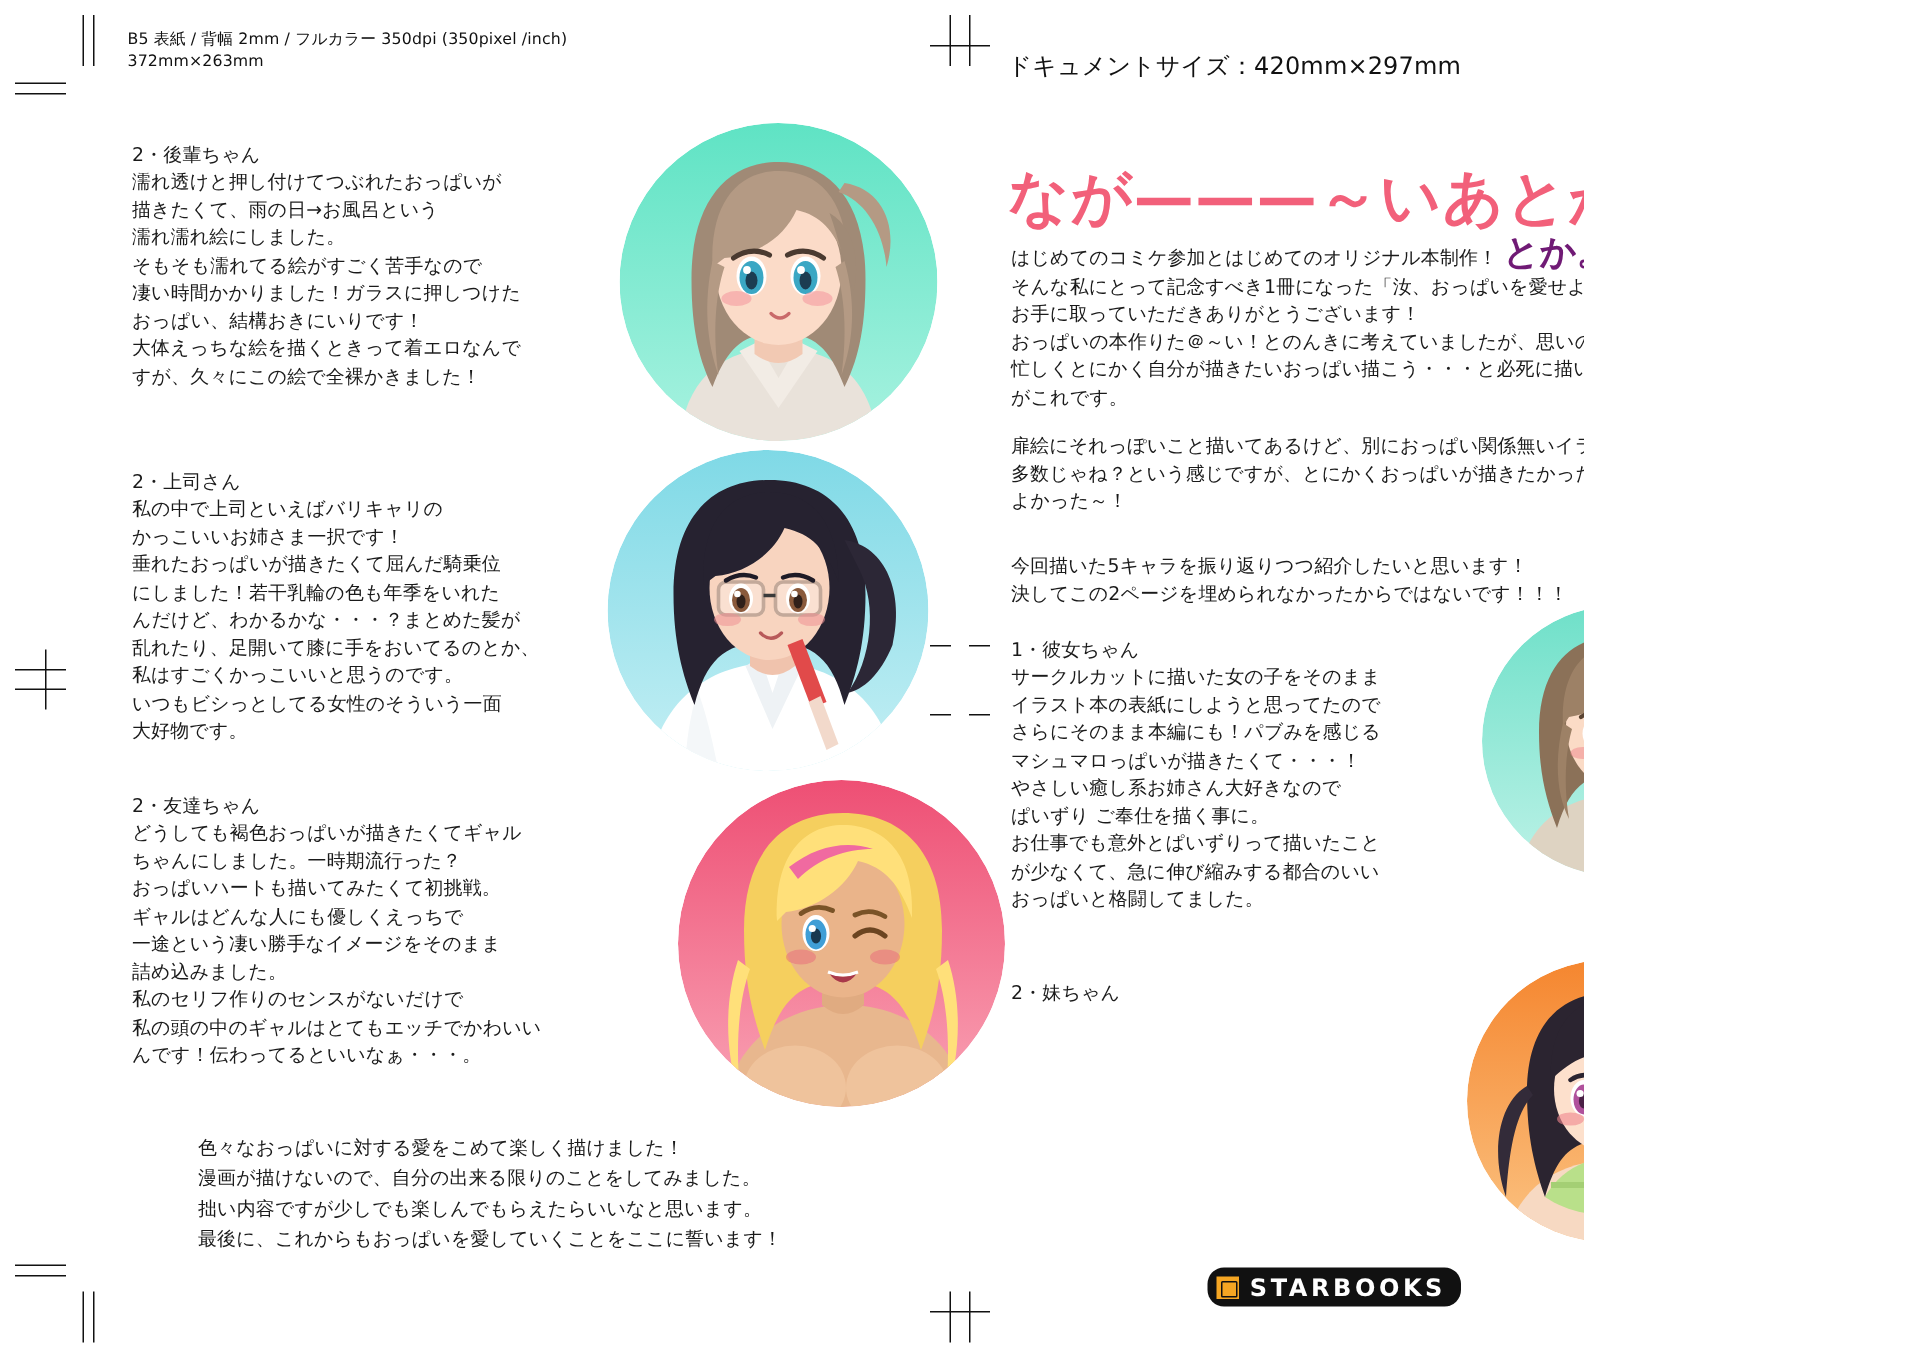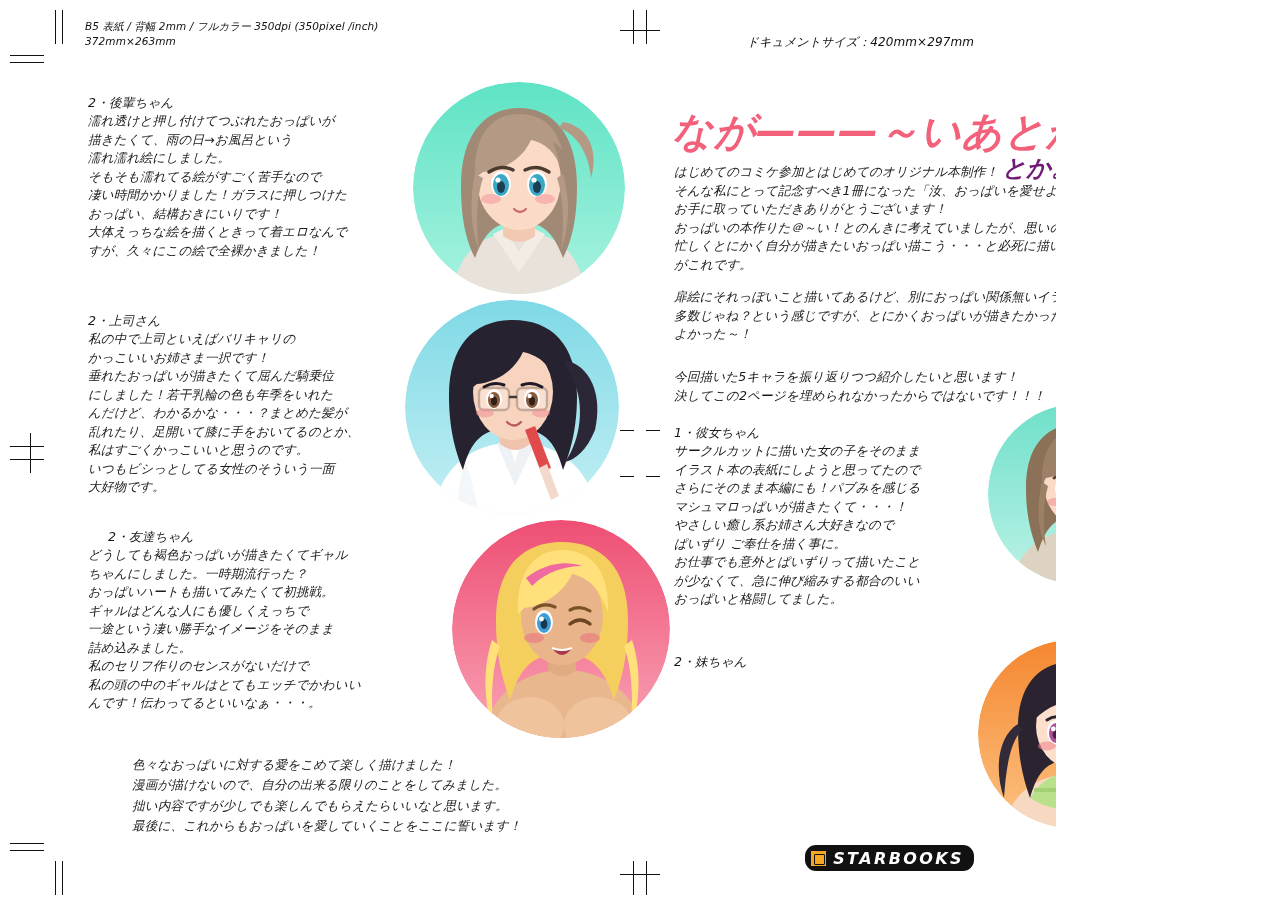--- a/index.html
+++ b/index.html
@@ -8,37 +8,36 @@
     width: 1280px; height: 905px;
     background: #ffffff;
     font-family: "DejaVu Sans", "Liberation Sans", sans-serif;
     overflow: hidden;
   }
   #page {
     position: relative;
     width: 1056px; height: 905px;
     background: #ffffff;
     overflow: hidden;
-    font-style: italic;
   }
 
   
   .mark { position: absolute; background: #111; }
   .mark.h { height: 1px; }
   .mark.v { width: 1px; }
 
   
   .hdr-left {
     position: absolute; left: 85px; top: 19px;
     font-size: 10.5px; color: #111; line-height: 1.45;
     letter-spacing: 0.1px; white-space: pre-line;
   }
   .hdr-right {
     position: absolute; right: 82px; top: 34px;
-    font-size: 12px; color: #111; text-align: right;
+    font-size: 16px; color: #111; text-align: right;
     letter-spacing: 0.1px;
   }
 
   
   .txt {
     position: absolute;
     color: #1a1a1a;
     font-size: 12.6px;
     line-height: 1.47;
     white-space: pre-line;
@@ -188,21 +187,21 @@
   <div class="txt" style="left:88px; top:330px; width:340px;">私の中で上司といえばバリキャリの
 かっこいいお姉さま一択です！
 垂れたおっぱいが描きたくて屈んだ騎乗位
 にしました！若干乳輪の色も年季をいれた
 んだけど、わかるかな・・・？まとめた髪が
 乱れたり、足開いて膝に手をおいてるのとか、
 私はすごくかっこいいと思うのです。
 いつもビシっとしてる女性のそういう一面
 大好物です。</div>
 
-  <div class="txt" style="left:88px; top:528px; width:300px;margin-left:20px;">2・友達ちゃん</div>
+  <div class="txt" style="left:88px; top:528px; width:300px;">2・友達ちゃん</div>
   <div class="txt" style="left:88px; top:546px; width:340px;">どうしても褐色おっぱいが描きたくてギャル
 ちゃんにしました。一時期流行った？
 おっぱいハートも描いてみたくて初挑戦。
 ギャルはどんな人にも優しくえっちで
 一途という凄い勝手なイメージをそのまま
 詰め込みました。
 私のセリフ作りのセンスがないだけで
 私の頭の中のギャルはとてもエッチでかわいい
 んです！伝わってるといいなぁ・・・。</div>
 

